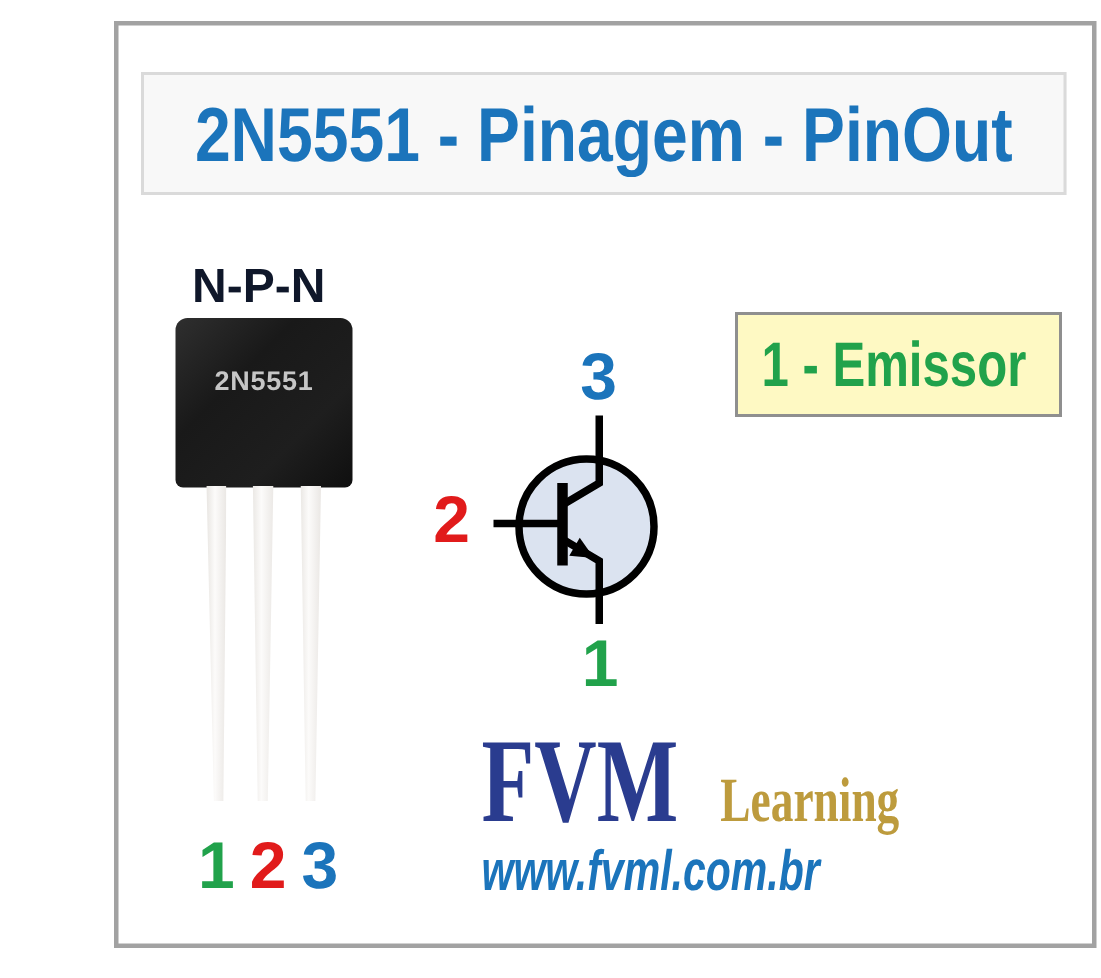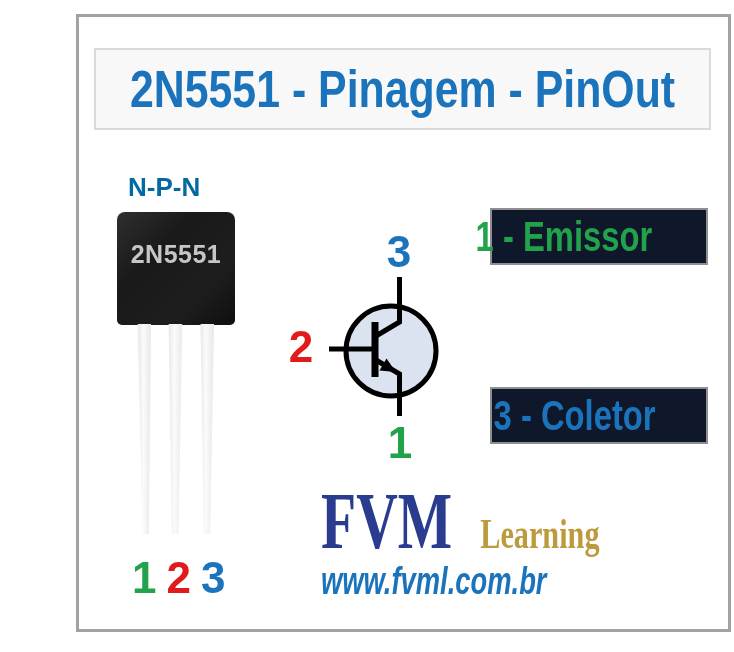--- a/index.html
+++ b/index.html
@@ -14,30 +14,30 @@
   .title-box {
     position:absolute; left:66px; top:48px; width:617px; height:82px;
     background:#f8f8f8; border:2px solid #dadada; box-sizing:border-box;
     display:flex; align-items:center; justify-content:center;
   }
   .title-text {
     font-size:51px; font-weight:bold; color:#1b74bb; white-space:nowrap;
     transform:scaleX(0.84); line-height:1;
   }
   .npn-label {
-    position:absolute; left:100px; top:174px; font-size:26px; font-weight:bold;
-    color:#0369a1; line-height:1; letter-spacing:0px;
+    position:absolute; left:100px; top:174px; font-size:32px; font-weight:bold;
+    color:#0f172a; line-height:1; letter-spacing:0px;
   }
   .to92-body {
     position:absolute; left:89px; top:212px; width:118px; height:113px;
     background:linear-gradient(135deg,#2f2f2f 0%,#191919 35%,#1e1e1e 70%,#0f0f0f 100%);
     border-radius:8px 8px 5px 5px; box-sizing:border-box; padding-top:27px;
     text-align:center;
   }
-  .marking { font-size:25px; font-weight:bold; color:#c6c6c6; line-height:30px; letter-spacing:0.5px; }
+  .marking { font-size:18px; font-weight:bold; color:#c6c6c6; line-height:30px; letter-spacing:0.5px; }
   .leg {
     position:absolute; top:324px; height:210px;
     background:linear-gradient(to right,#e6e3df,#fcfbfa 45%,#eae7e4);
   }
   .leg-1 { left:109px; width:14px; clip-path:polygon(5% 0,100% 0,85% 100%,40% 100%); }
   .leg-2 { left:139px; width:16px; clip-path:polygon(10% 0,95% 0,72% 100%,30% 100%); }
   .leg-3 { left:171px; width:15px; clip-path:polygon(10% 0,100% 0,75% 100%,32% 100%); }
   .pin-row {
     position:absolute; left:104px; top:556px; display:flex; gap:10px;
     font-size:44px; font-weight:bold; line-height:1;
@@ -45,23 +45,23 @@
   .green { color:#21a24b; } .red { color:#e11b1b; } .blue { color:#1b74bb; }
   .symbol-svg { position:absolute; left:250px; top:225px; }
   .sym-label {
     position:absolute; width:36px; text-align:center;
     font-size:44px; font-weight:bold; line-height:1;
   }
   .sym-3 { left:353px; top:230px; }
   .sym-2 { left:255px; top:325px; }
   .sym-1 { left:354px; top:421px; }
   .legend-box {
-    position:absolute; left:462px; width:218px; height:57px;
-    border:2px solid #8f8f8f; background:#0f172a; box-sizing:border-box;
-    display:flex; align-items:center;justify-content:flex-end;
+    position:absolute; left:462px; width:218px; height:70px;
+    border:2px solid #8f8f8f; background:#fef9c3; box-sizing:border-box;
+    display:flex; align-items:center;
   }
   .legend-1 { top:208px; } .legend-2 { top:293px; } .legend-3 { top:387px; }
   .legend-text {
     font-size:42px; font-weight:bold; padding-left:20px; white-space:nowrap;
     transform:scaleX(0.78); transform-origin:left center; line-height:1;
   }
   .logo {
     position:absolute; left:293px; top:481px; display:flex; align-items:baseline;
     transform:scaleX(0.72); transform-origin:left top;
     font-family:"Liberation Serif", serif; line-height:1; white-space:nowrap;
@@ -107,22 +107,19 @@
     <polyline points="348,360 371.5,374 371.5,416" fill="none" stroke="#000000" stroke-width="5" stroke-linejoin="miter"></polyline>
     <polygon points="368,372 351.5,370.5 358.5,358.5" fill="#000000"></polygon>
   </svg>
   <div class="sym-label sym-3 blue">3</div>
   <div class="sym-label sym-2 red">2</div>
   <div class="sym-label sym-1 green">1</div>
 
   <div class="legend-box legend-1">
     <span class="legend-text green">1 - Emissor</span>
   </div>
-  <div class="legend-box legend-3">
-    <span class="legend-text blue">3 - Coletor</span>
-  </div>
 
   <div class="logo">
     <span class="fvm">FVM</span>
     <span class="learning">Learning</span>
   </div>
   <div class="website">www.fvml.com.br</div>
 </div>
 
 </body></html>

